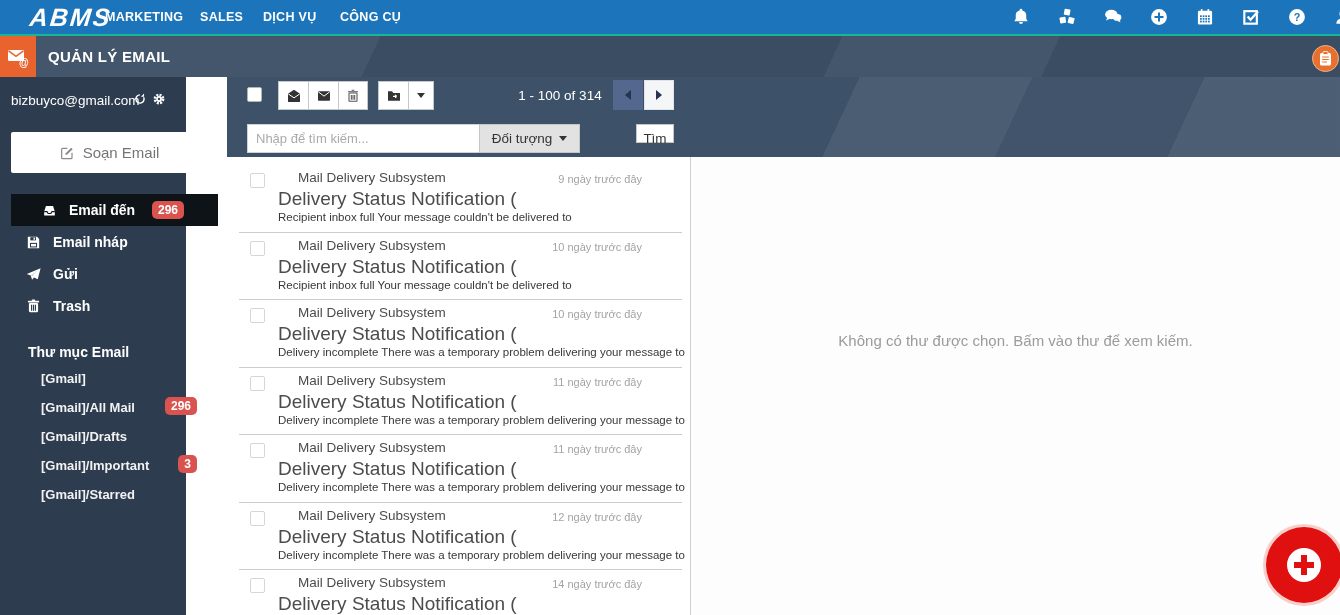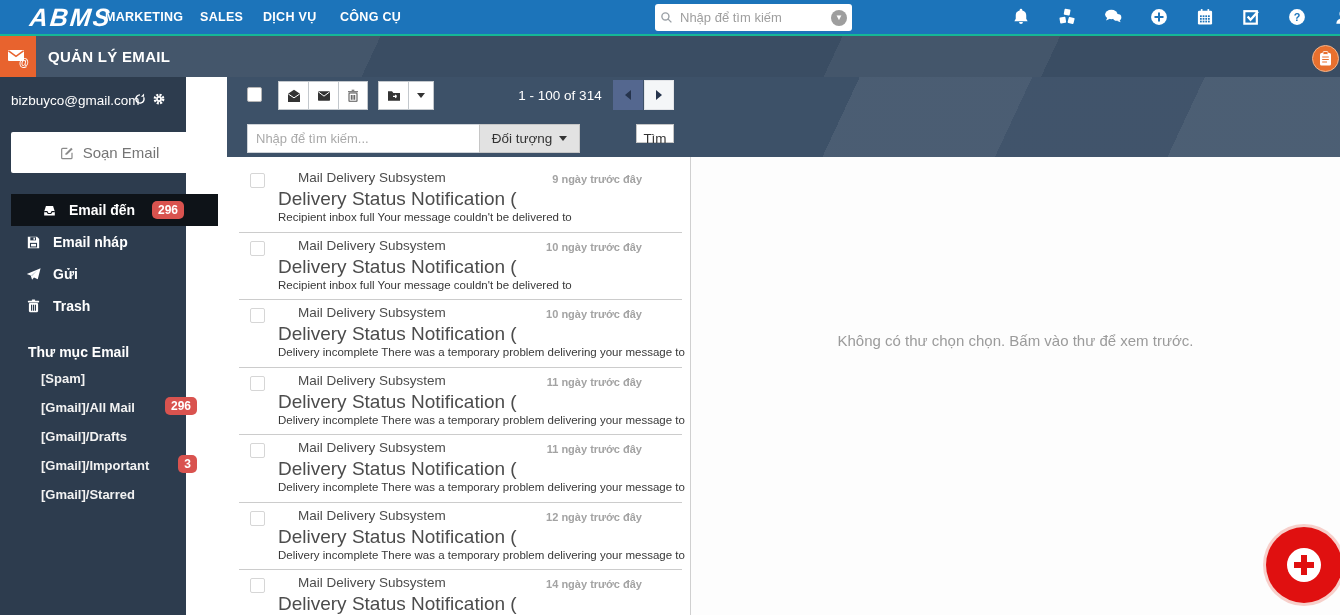--- a/index.html
+++ b/index.html
@@ -46,21 +46,21 @@
   .tb-input::placeholder{color:#aaa;}
   .filter-btn{position:absolute;left:252px;top:47px;width:101px;height:29px;background:#e2e2e2;border:1px solid #c6c6c6;box-sizing:border-box;display:flex;align-items:center;justify-content:center;gap:7px;font-size:13.5px;color:#333;cursor:pointer;}
   .find-btn{position:absolute;left:409px;top:47px;width:38px;height:19px;background:#fff;border:1px solid #c6c6c6;box-sizing:border-box;text-align:center;line-height:27px;font-size:13.5px;color:#333;cursor:pointer;}
   
   .mail-list{position:absolute;left:227px;top:157px;width:463px;height:458px;background:#fff;overflow:hidden;padding-top:8px;box-sizing:border-box;}
   .mail-row{position:relative;height:67.5px;margin:0 8px 0 12px;border-bottom:1px solid #ccc;box-sizing:border-box;cursor:pointer;}
   .mail-row .cb{position:absolute;left:11px;top:8px;border-color:#d6d6d6;}
   .m-sender{position:absolute;left:39px;top:5px;font-size:13.5px;color:#4c4c4c;margin-left:20px;}
   .m-subject{position:absolute;left:39px;top:23px;font-size:19px;color:#4c4c4c;}
   .m-snippet{position:absolute;left:39px;top:46px;font-size:11.5px;color:#383838;white-space:nowrap;}
-  .m-time{position:absolute;right:40px;top:8px;font-size:11px;color:#a3a3a3;font-weight:bold;}
+  .m-time{position:absolute;right:40px;top:8px;font-size:11px;color:#a3a3a3;}
   
   .preview{position:absolute;left:690px;top:157px;width:650px;height:458px;background:#fdfdfd;border-left:1px solid #d0d0d0;box-sizing:border-box;}
   .preview-msg{position:absolute;left:0;top:175px;width:100%;text-align:center;color:#9b9b9b;font-size:15px;}
   
   .sidebar{position:absolute;left:0;top:77px;width:186px;height:538px;background:#2d3c4e;color:#fff;}
   .acct{position:absolute;left:11px;top:16px;font-size:13.5px;color:#fff;}
   .acct-icons{position:absolute;right:20px;top:15px;display:flex;gap:5px;}
   .acct-icons svg{width:14px;height:14px;cursor:pointer;}
   .compose{position:absolute;left:11px;top:55px;width:196px;height:41px;background:#fff;border:none;border-radius:2px;display:flex;align-items:center;justify-content:center;gap:8px;font-size:15px;color:#757575;cursor:pointer;font-family:inherit;}
   .compose svg{width:16px;height:16px;}
@@ -89,30 +89,20 @@
 </head>
 <body>
 
 <div class="navbar">
   <div class="logo">ABMS</div>
   <div class="nav-item nav-m0">MARKETING</div>
   <div class="nav-item nav-m1">SALES</div>
   <div class="nav-item nav-m2">DỊCH VỤ</div>
   <div class="nav-item nav-m3">CÔNG CỤ</div>
 
-  <div class="nav-search">
-    <span style="display:flex">
-      <svg width="13" height="13" viewBox="0 0 24 24">
-          <circle cx="10" cy="10" r="6.5" fill="none" stroke="#9aa0a6" stroke-width="2.6"></circle>
-          <line x1="15" y1="15" x2="21" y2="21" stroke="#9aa0a6" stroke-width="2.6"></line>
-        </svg>
-    </span>
-    <input placeholder="Nhập để tìm kiếm" style="">
-    <span class="sr-chev">▼</span>
-  </div>
 
   <div class="nav-icons">
     <span class="nav-ic">
       <svg viewBox="0 0 24 24">
           <path fill="#fff" d="M12 2a1.6 1.6 0 0 1 1.6 1.6v.5c3.2.7 4.7 3.3 4.7 5.9v4.2L20 17H4l1.7-2.8V10c0-2.6 1.5-5.2 4.7-5.9v-.5A1.6 1.6 0 0 1 12 2zm-2.3 16h4.6a2.3 2.3 0 0 1-4.6 0z"></path>
         </svg>
     </span>
     <span class="nav-ic">
       <svg viewBox="0 0 24 24" fill="#fff">
           <rect x="8.6" y="2.6" width="7.2" height="7.2" rx="1" transform="rotate(10 12 6)"></rect>
@@ -259,21 +249,21 @@
             </g>
           </svg>
       </span>
       <span class="snav-label">Trash</span>
     </div>
   </div>
 
   <div class="folders-hd">Thư mục Email</div>
   <div class="folders">
     <div class="folder-item">
-      <span class="folder-label">[Spam]</span>
+      <span class="folder-label">[Gmail]</span>
     </div>
     <div class="folder-item">
       <span class="folder-label">[Gmail]/All Mail</span>
       <span class="badge b-folder">296</span>
     </div>
     <div class="folder-item">
       <span class="folder-label">[Gmail]/Drafts</span>
     </div>
     <div class="folder-item">
       <span class="folder-label">[Gmail]/Important</span>
@@ -384,21 +374,21 @@
   <div class="mail-row" style="border-bottom:none">
     <span class="cb"></span>
     <div class="m-sender">Mail Delivery Subsystem</div>
     <div class="m-subject">Delivery Status Notification (</div>
     <div class="m-snippet"></div>
     <div class="m-time">14 ngày trước đây</div>
   </div>
 </div>
 
 <div class="preview">
-  <div class="preview-msg">Không có thư chọn chọn. Bấm vào thư để xem trước.</div>
+  <div class="preview-msg">Không có thư được chọn. Bấm vào thư để xem kiếm.</div>
 </div>
 
 <div class="clip-btn">
   <svg width="13" height="15" viewBox="0 0 13 15">
       <rect x="1" y="2" width="11" height="12.5" rx="1.5" fill="#fff"></rect>
       <rect x="4" y="0.5" width="5" height="3" rx="1" fill="#e8702e" stroke="#fff" stroke-width="0.8"></rect>
       <g stroke="#e8702e" stroke-width="1">
         <line x1="3.2" y1="6" x2="9.8" y2="6"></line>
         <line x1="3.2" y1="8.5" x2="9.8" y2="8.5"></line>
         <line x1="3.2" y1="11" x2="8" y2="11"></line>

